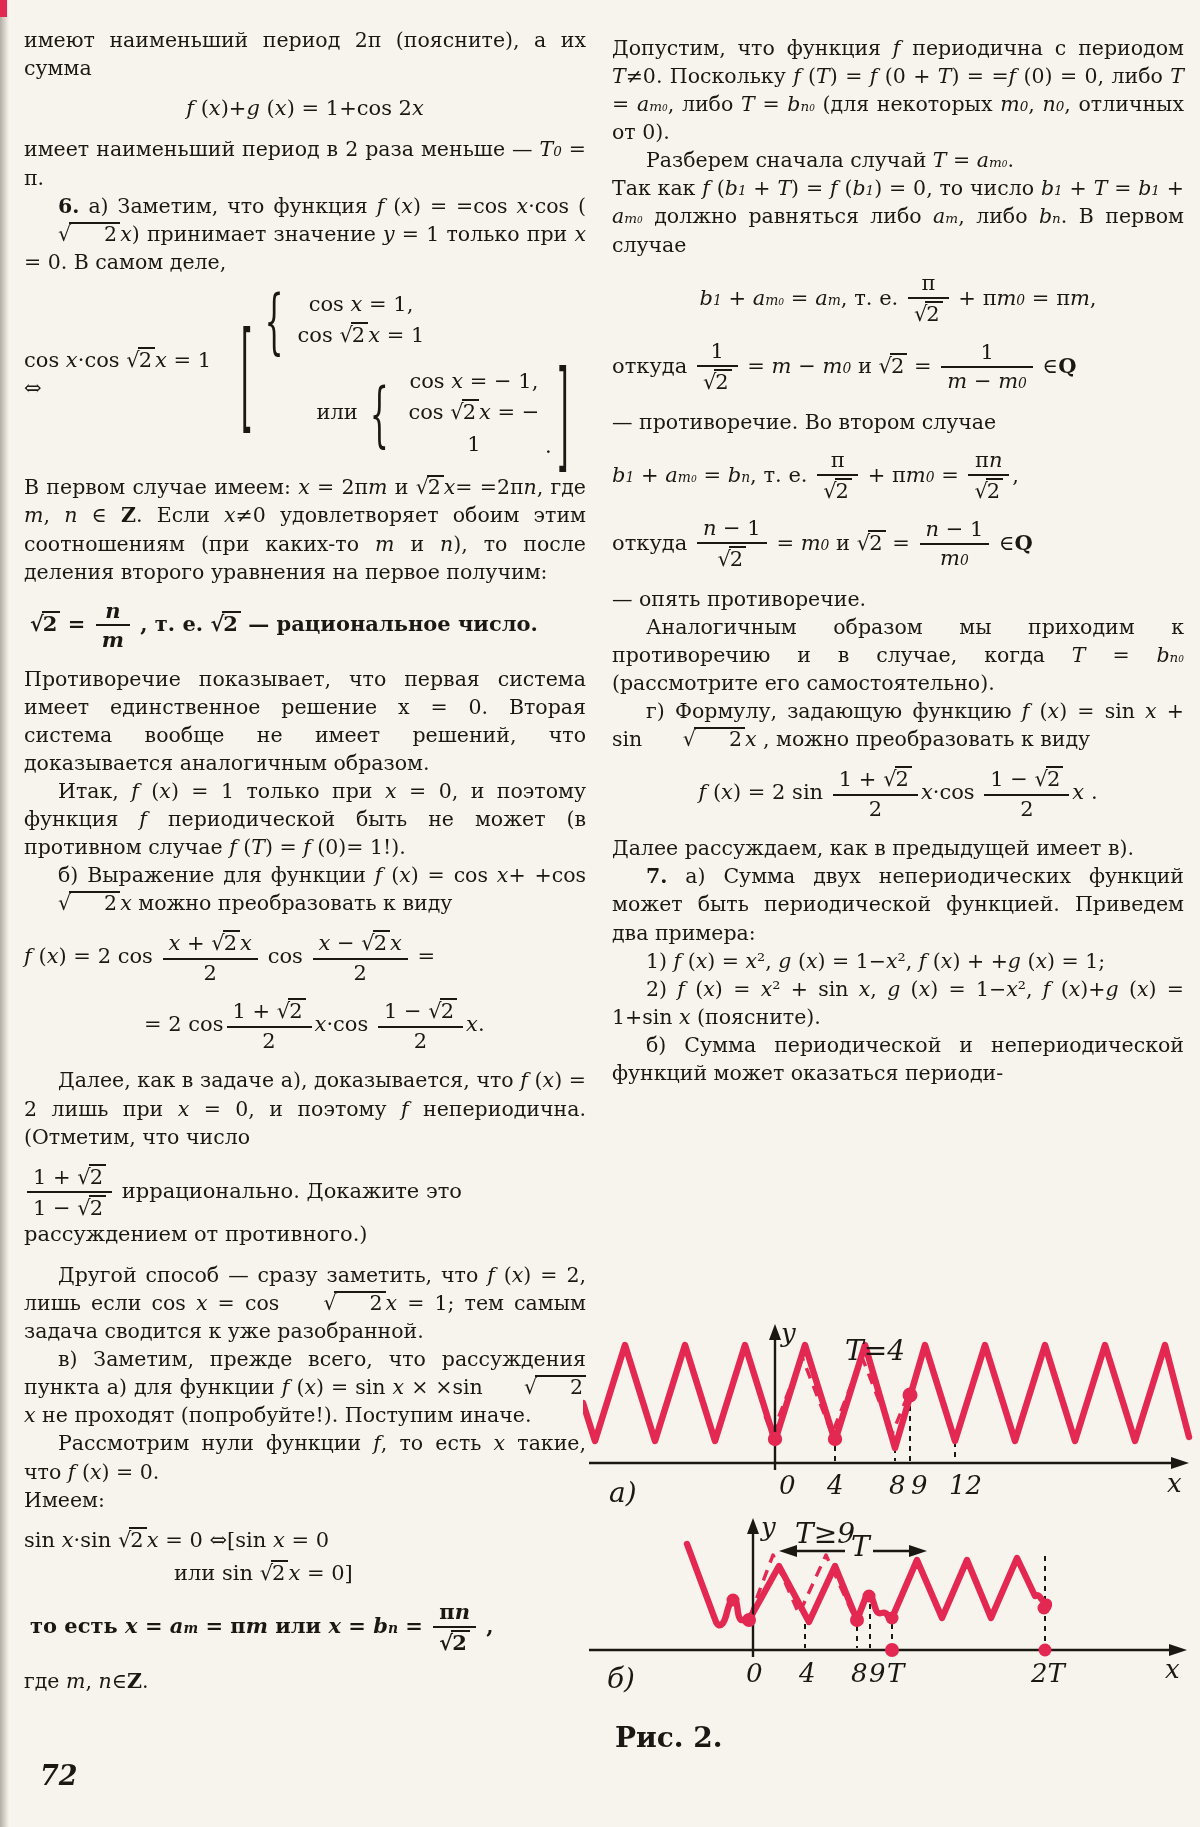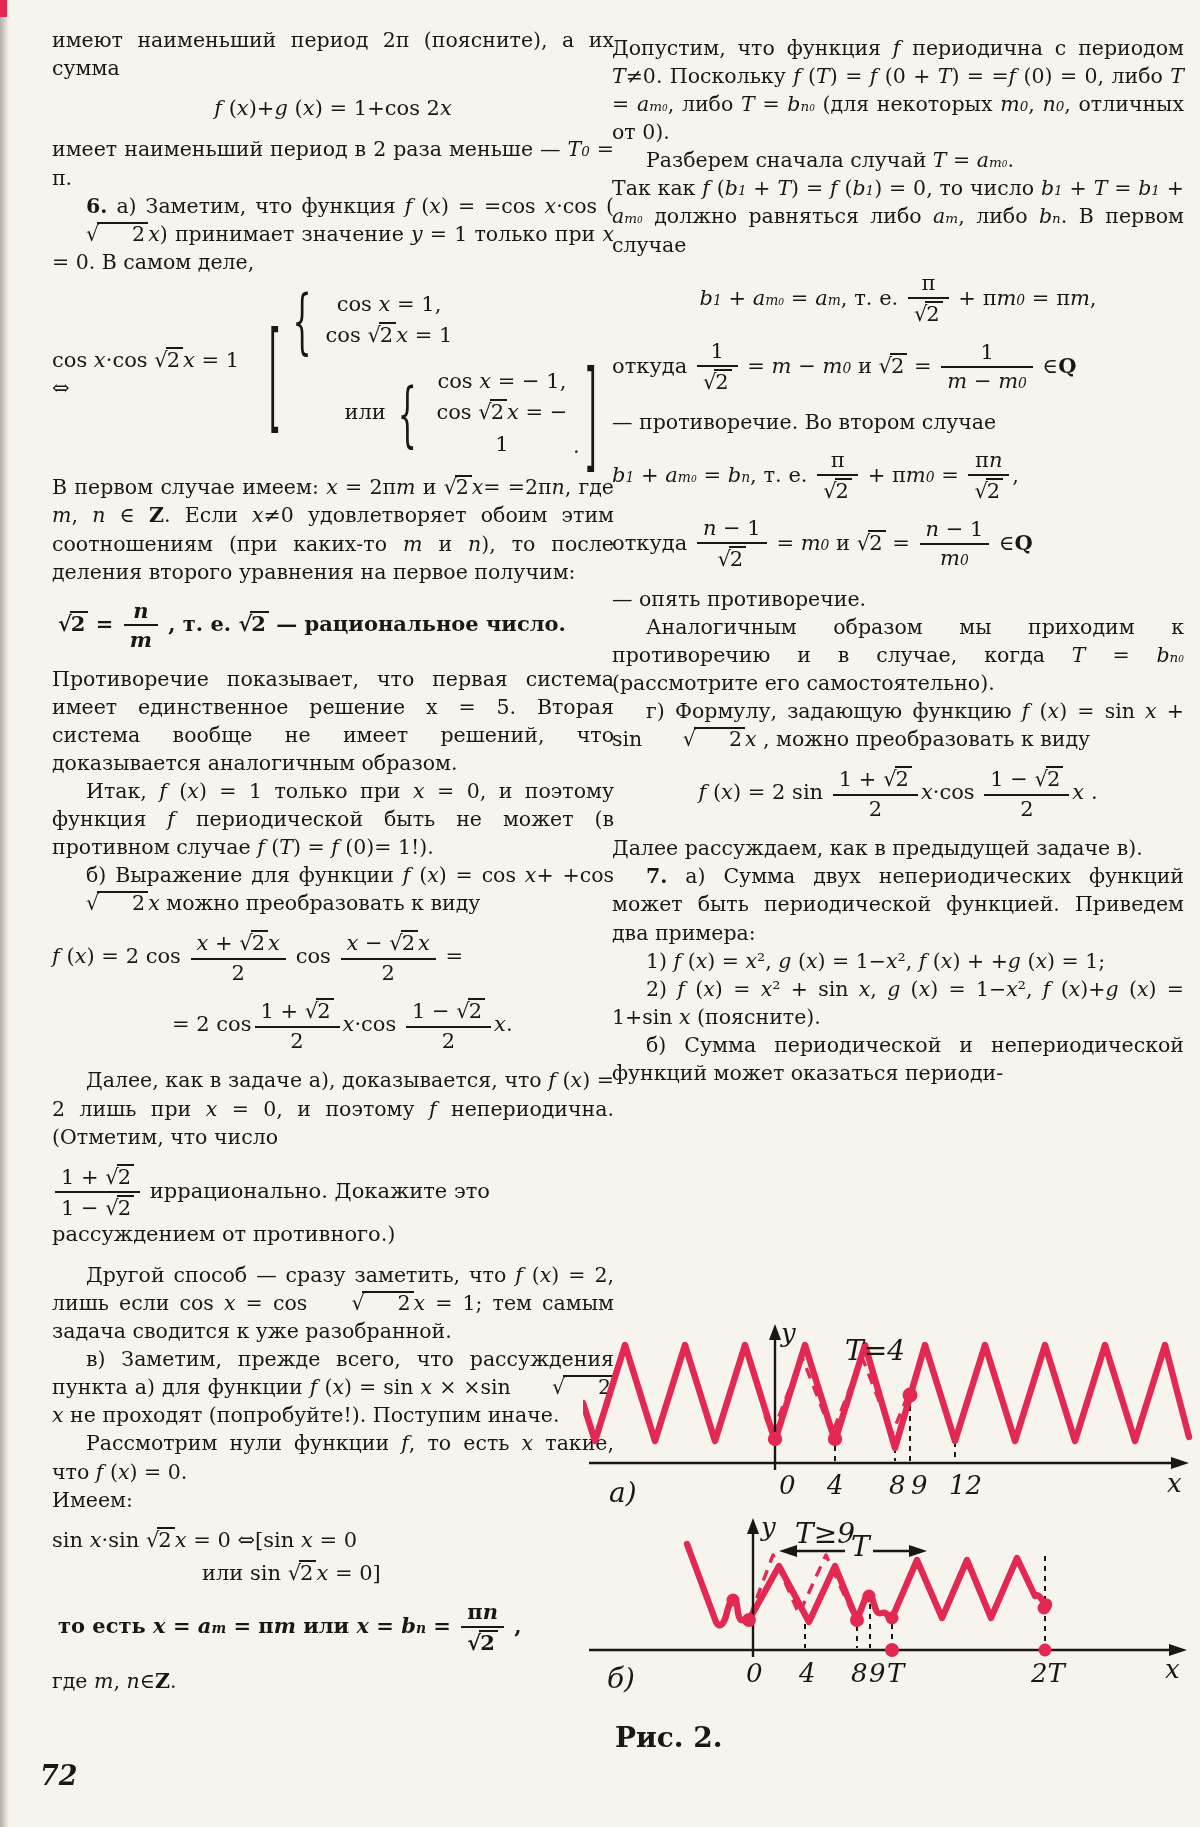--- a/index.html
+++ b/index.html
@@ -1,21 +1,21 @@
 <!DOCTYPE html>
 <html style="--accent: #e32852;"><head>
 <meta charset="utf-8">
 <style>
   html,body{margin:0;padding:0;}
   body{width:1200px;height:1827px;position:relative;background:#f7f4ee;color:#1b1713;
        font-family:"DejaVu Serif","Liberation Serif",serif;overflow:hidden;}
   .edge{position:absolute;left:0;top:0;width:9px;height:100%;
         background:linear-gradient(90deg,rgba(70,58,44,.38),rgba(70,58,44,0));}
   .redmark{position:absolute;left:0;top:0;width:7px;height:17px;background:var(--accent,#e32852);}
-  .colL{position:absolute;left:52px;top:26px;width:562px;}
+  .colL{position:absolute;left:24px;top:26px;width:562px;}
   .colR{position:absolute;left:612px;top:24px;width:572px;margin-top:10px;}
   .para{margin:0;text-align:justify;font-size:20.5px;line-height:1.37;}
   .ind{text-indent:34px;}
   .it{font-style:italic;}
   .bd{font-weight:bold;}
   .sb{font-size:66%;font-style:italic;vertical-align:-22%;line-height:0;}
   .sb .sb{vertical-align:-40%;}
   .sqrt{white-space:nowrap;display:inline-block;}
   .rs{font-style:normal;letter-spacing:-1px;}
   .rad{border-top:2.2px solid currentColor;margin-left:-1px;padding:0 3px 0 1px;display:inline-block;line-height:1.05;}
@@ -78,21 +78,21 @@
         <span class="rows">
           <span class="row">cos <span class="it">x</span> = − 1,</span>
           <span class="row">cos <span class="sqrt"><span class="rs">√</span><span class="rad">2</span></span><span class="it">x</span> = − 1</span>
         </span>
       </span>
     </span>
     <span class="closewrap"><span class="bigd">]</span><span>.</span></span>
   </div>
   <p class="para">В первом случае имеем: <span class="it">x</span> = 2π<span class="it">m</span> и <span class="sqrt"><span class="rs">√</span><span class="rad">2</span></span><span class="it">x</span>= =2π<span class="it">n</span>, где <span class="it">m</span>, <span class="it">n</span> ∈ <span class="bd">Z</span>. Если <span class="it">x</span>≠0 удовлетворяет обоим этим соотношениям (при каких-то <span class="it">m</span> и <span class="it">n</span>), то после деления второго уравнения на первое получим:</p>
   <div class="disp pl"><span class="sqrt"><span class="rs">√</span><span class="rad">2</span></span> = <span class="frac"><span class="num"><span class="it">n</span></span><span class="den"><span class="it">m</span></span></span> , т. е. <span class="sqrt"><span class="rs">√</span><span class="rad">2</span></span> — рациональное число.</div>
-  <p class="para">Противоречие показывает, что первая система имеет единственное решение x = 5. Вторая система вообще не имеет решений, что доказывается аналогичным образом.</p>
+  <p class="para">Противоречие показывает, что первая система имеет единственное решение x = 0. Вторая система вообще не имеет решений, что доказывается аналогичным образом.</p>
   <p class="para ind">Итак, <span class="it">f</span> (<span class="it">x</span>) = 1 только при <span class="it">x</span> = 0, и поэтому функция <span class="it">f</span> периодической быть не может (в противном случае <span class="it">f</span> (<span class="it">T</span>) = <span class="it">f</span> (0)= 1!).</p>
   <p class="para ind">б) Выражение для функции <span class="it">f</span> (<span class="it">x</span>) = cos <span class="it">x</span>+ +cos <span class="sqrt"><span class="rs">√</span><span class="rad">2</span></span><span class="it">x</span>  можно преобразовать к виду</p>
   <div class="disp"><span class="it">f</span> (<span class="it">x</span>) = 2 cos <span class="frac"><span class="num"><span class="it">x</span> + <span class="sqrt"><span class="rs">√</span><span class="rad">2</span></span><span class="it">x</span></span><span class="den">2</span></span> cos <span class="frac"><span class="num"><span class="it">x</span> − <span class="sqrt"><span class="rs">√</span><span class="rad">2</span></span><span class="it">x</span></span><span class="den">2</span></span> =</div>
   <div class="disp" style="padding-left:120px">= 2 cos<span class="frac"><span class="num">1 + <span class="sqrt"><span class="rs">√</span><span class="rad">2</span></span></span><span class="den">2</span></span><span class="it">x</span>·cos <span class="frac"><span class="num">1 − <span class="sqrt"><span class="rs">√</span><span class="rad">2</span></span></span><span class="den">2</span></span><span class="it">x</span>.</div>
   <p class="para ind">Далее, как в задаче а), доказывается, что <span class="it">f</span> (<span class="it">x</span>) = 2 лишь при <span class="it">x</span> = 0, и поэтому <span class="it">f</span> непериодична. (Отметим, что число</p>
   <div class="disp"><span class="frac"><span class="num">1 + <span class="sqrt"><span class="rs">√</span><span class="rad">2</span></span></span><span class="den">1 − <span class="sqrt"><span class="rs">√</span><span class="rad">2</span></span></span></span>  иррационально. Докажите это рассуждением от противного.)</div>
   <p class="para ind">Другой способ — сразу заметить, что <span class="it">f</span> (<span class="it">x</span>) = 2, лишь если cos <span class="it">x</span> = cos <span class="sqrt"><span class="rs">√</span><span class="rad">2</span></span><span class="it">x</span> = 1; тем самым задача сводится к уже разобранной.</p>
   <p class="para ind">в) Заметим, прежде всего, что рассуждения пункта а) для функции <span class="it">f</span> (<span class="it">x</span>) = sin <span class="it">x</span> × ×sin <span class="sqrt"><span class="rs">√</span><span class="rad">2</span></span><span class="it">x</span>  не проходят (попробуйте!). Поступим иначе.</p>
   <p class="para ind">Рассмотрим нули функции <span class="it">f</span>, то есть <span class="it">x</span> такие, что <span class="it">f</span> (<span class="it">x</span>) = 0.</p>
   <p class="para">Имеем:</p>
@@ -110,21 +110,21 @@
   <p class="para">Так как <span class="it">f</span> (<span class="it">b</span><span class="sb">1</span> + <span class="it">T</span>) = <span class="it">f</span> (<span class="it">b</span><span class="sb">1</span>) = 0, то число <span class="it">b</span><span class="sb">1</span> + <span class="it">T</span> = <span class="it">b</span><span class="sb">1</span> + <span class="it">a</span><span class="sb"><span class="it">m</span><span class="sb">0</span></span> должно равняться либо <span class="it">a</span><span class="sb">m</span>, либо <span class="it">b</span><span class="sb">n</span>. В первом случае</p>
   <div class="disp c"><span class="it">b</span><span class="sb">1</span> + <span class="it">a</span><span class="sb"><span class="it">m</span><span class="sb">0</span></span> = <span class="it">a</span><span class="sb">m</span>, т. е. <span class="frac"><span class="num">π</span><span class="den"><span class="sqrt"><span class="rs">√</span><span class="rad">2</span></span></span></span> + π<span class="it">m</span><span class="sb">0</span> = π<span class="it">m</span>,</div>
   <div class="disp">откуда <span class="frac"><span class="num">1</span><span class="den"><span class="sqrt"><span class="rs">√</span><span class="rad">2</span></span></span></span> = <span class="it">m</span> − <span class="it">m</span><span class="sb">0</span>  и  <span class="sqrt"><span class="rs">√</span><span class="rad">2</span></span> = <span class="frac"><span class="num">1</span><span class="den"><span class="it">m</span> − <span class="it">m</span><span class="sb">0</span></span></span> ∈<span class="bd">Q</span></div>
   <p class="para">— противоречие. Во втором случае</p>
   <div class="disp"><span class="it">b</span><span class="sb">1</span> + <span class="it">a</span><span class="sb"><span class="it">m</span><span class="sb">0</span></span> = <span class="it">b</span><span class="sb">n</span>, т. е. <span class="frac"><span class="num">π</span><span class="den"><span class="sqrt"><span class="rs">√</span><span class="rad">2</span></span></span></span> + π<span class="it">m</span><span class="sb">0</span> = <span class="frac"><span class="num">π<span class="it">n</span></span><span class="den"><span class="sqrt"><span class="rs">√</span><span class="rad">2</span></span></span></span>,</div>
   <div class="disp">откуда <span class="frac"><span class="num"><span class="it">n</span> − 1</span><span class="den"><span class="sqrt"><span class="rs">√</span><span class="rad">2</span></span></span></span> = <span class="it">m</span><span class="sb">0</span>  и  <span class="sqrt"><span class="rs">√</span><span class="rad">2</span></span> = <span class="frac"><span class="num"><span class="it">n</span> − 1</span><span class="den"><span class="it">m</span><span class="sb">0</span></span></span> ∈<span class="bd">Q</span></div>
   <p class="para">— опять противоречие.</p>
   <p class="para ind">Аналогичным образом мы приходим к противоречию и в случае, когда <span class="it">T</span> = <span class="it">b</span><span class="sb"><span class="it">n</span><span class="sb">0</span></span> (рассмотрите его самостоятельно).</p>
   <p class="para ind">г) Формулу,  задающую  функцию <span class="it">f</span> (<span class="it">x</span>) = sin <span class="it">x</span> + sin <span class="sqrt"><span class="rs">√</span><span class="rad">2</span></span><span class="it">x</span> , можно преобразовать к виду</p>
   <div class="disp c"><span class="it">f</span> (<span class="it">x</span>) = 2 sin <span class="frac"><span class="num">1 + <span class="sqrt"><span class="rs">√</span><span class="rad">2</span></span></span><span class="den">2</span></span><span class="it">x</span>·cos <span class="frac"><span class="num">1 − <span class="sqrt"><span class="rs">√</span><span class="rad">2</span></span></span><span class="den">2</span></span><span class="it">x</span> .</div>
-  <p class="para">Далее рассуждаем, как в предыдущей задаче в).</p>
+  <p class="para">Далее рассуждаем, как в предыдущей имеет в).</p>
   <p class="para ind"><span class="bd">7.</span> а) Сумма двух непериодических функций может быть периодической функцией. Приведем два примера:</p>
   <p class="para ind">1) <span class="it">f</span> (<span class="it">x</span>) = <span class="it">x</span>²,     <span class="it">g</span> (<span class="it">x</span>) = 1−<span class="it">x</span>²,   <span class="it">f</span> (<span class="it">x</span>) + +<span class="it">g</span> (<span class="it">x</span>) = 1;</p>
   <p class="para ind">2) <span class="it">f</span> (<span class="it">x</span>) = <span class="it">x</span>² + sin <span class="it">x</span>,     <span class="it">g</span> (<span class="it">x</span>) = 1−<span class="it">x</span>², <span class="it">f</span> (<span class="it">x</span>)+<span class="it">g</span> (<span class="it">x</span>) = 1+sin <span class="it">x</span>  (поясните).</p>
   <p class="para ind">б) Сумма периодической и непериодической функций может оказаться периоди-</p>
 </div>
 
 <div class="figwrap">
   <svg width="614" height="192" viewBox="0 0 614 192">
     <line class="dv" x1="252" y1="128" x2="252" y2="143"></line>
     <line class="dv" x1="312" y1="130" x2="312" y2="143"></line>

